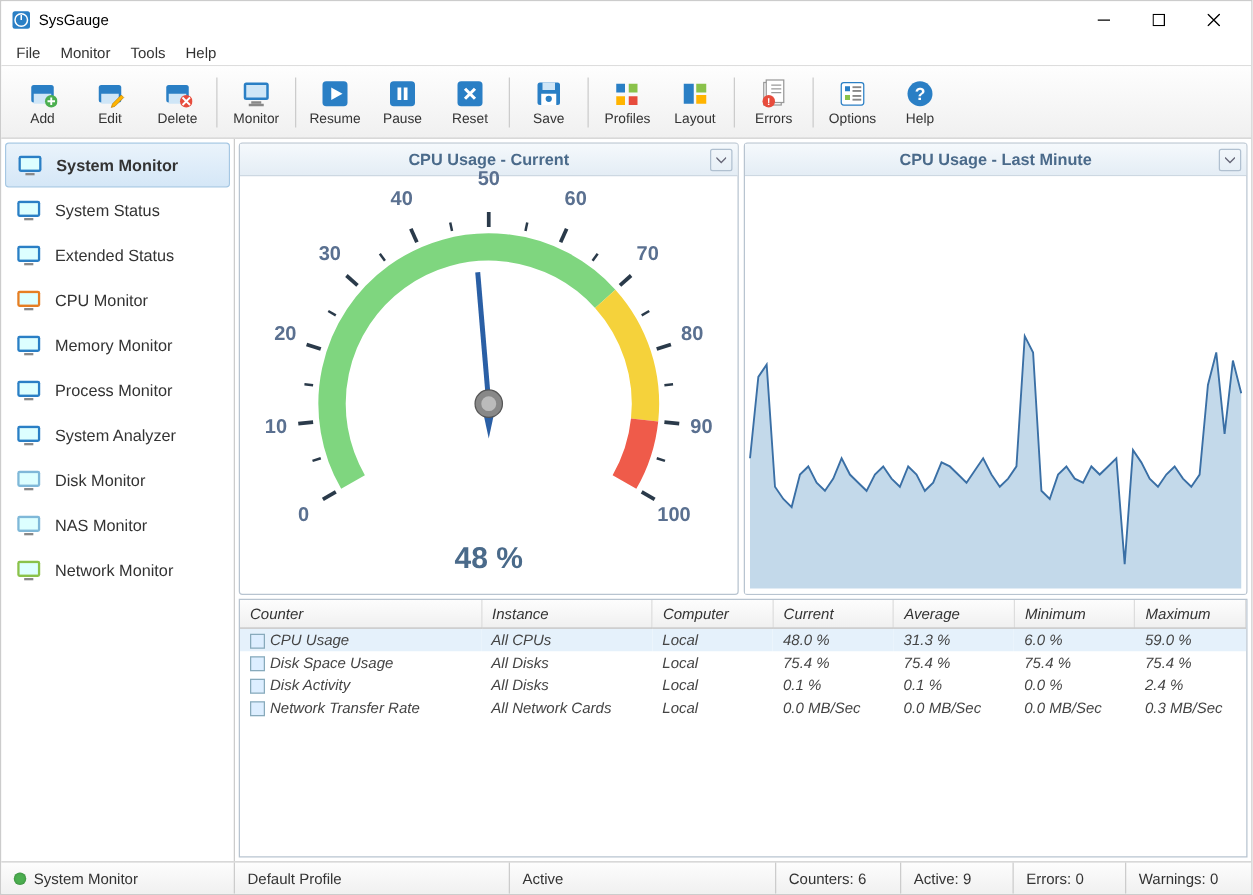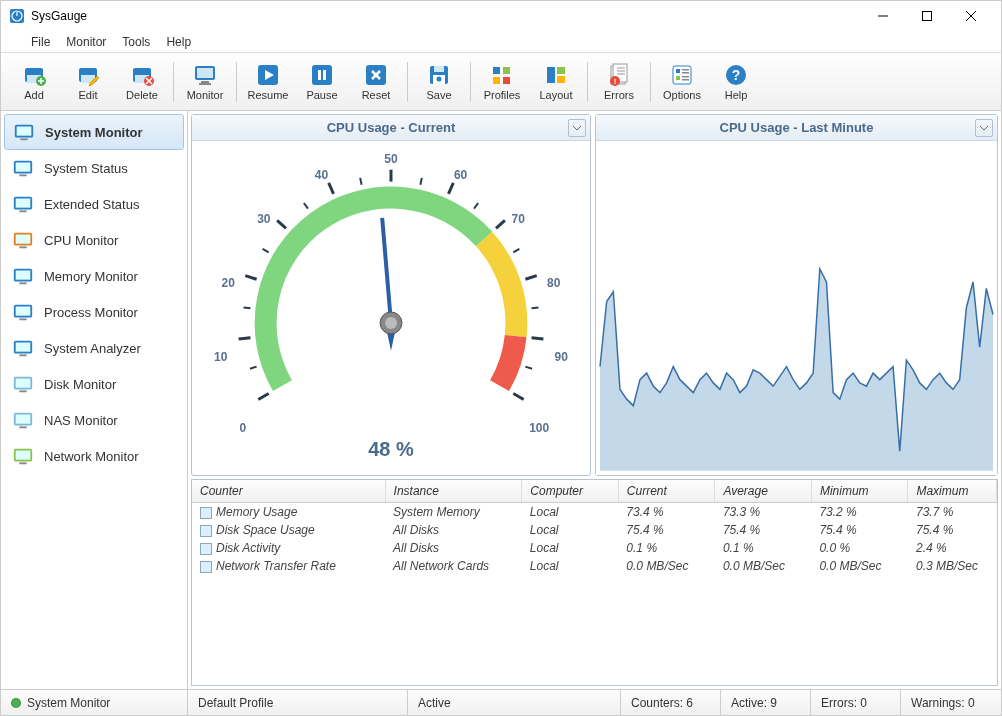--- a/index.html
+++ b/index.html
@@ -5,21 +5,21 @@
 * { margin: 0; padding: 0; box-sizing: border-box; font-family: "Segoe UI", Tahoma, sans-serif; }
 body { background: #fff; font-size: 12px; color: #333; width: 1002px; height: 716px; display: flex; flex-direction: column; border: 1px solid #ccc; }
 
 
 .titlebar { height: 30px; display: flex; align-items: center; padding: 0 8px; background: #fff; }
 .titlebar .app-icon { width: 16px; height: 16px; margin-right: 6px; }
 .titlebar .title { flex: 1; font-size: 12px; color: #000; }
 .titlebar .win-btn { width: 44px; height: 30px; display: flex; align-items: center; justify-content: center; }
 
 
-.menubar { height: 22px; display: flex; align-items: center; padding: 0 22px; background: #fff; border-bottom: 1px solid #ddd; }
+.menubar { height: 22px; display: flex; align-items: center; padding: 0 4px; background: #fff; border-bottom: 1px solid #ddd; }
 .menubar .menu-item { padding: 2px 8px; cursor: default; }
 
 
 .toolbar { height: 58px; display: flex; align-items: center; padding: 2px 6px; background: linear-gradient(#fefefe, #f0f0f0); border-bottom: 1px solid #ccc; }
 .tool-btn { width: 52px; height: 50px; display: flex; flex-direction: column; align-items: center; justify-content: center; gap: 2px; cursor: default; margin: 0 1px; border: 1px solid transparent; border-radius: 3px; }
 .tool-btn .ticon { width: 24px; height: 24px; }
 .tool-btn .tlabel { font-size: 11px; }
 .tool-sep { width: 1px; height: 40px; background: #ccc; margin: 0 4px; }
 
 
@@ -31,22 +31,22 @@
 
 .content { flex: 1; display: flex; flex-direction: column; padding: 3px; gap: 3px; }
 .panels { display: flex; gap: 4px; height: 362px; }
 .panel { flex: 1; border: 1px solid #b8c4d0; border-radius: 3px; background: #fff; display: flex; flex-direction: column; }
 .panel-title { display: flex; align-items: center; justify-content: center; height: 26px; background: linear-gradient(#f5f9fc, #e4edf5); border-bottom: 1px solid #cdd8e2; font-weight: 600; color: #4a6a8a; position: relative; font-size: 13px; }
 .panel-title .drop { position: absolute; right: 4px; top: 4px; width: 18px; height: 18px; border: 1px solid #b0c0d0; border-radius: 2px; display: flex; align-items: center; justify-content: center; }
 .panel-body { flex: 1; position: relative; }
 
 
 .gauge-wrap { position: absolute; inset: 0; }
-.gauge-value { position: absolute; left: 0; right: 0; bottom: 14px; text-align: center; font-size: 20px; font-weight: 600; color: #4a6a8a; }
-.gauge-tick-label { position: absolute; font-size: 12px; font-weight: 600; color: #5a7090; transform: translate(-50%, -50%); margin-top: 15px; }
+.gauge-value { position: absolute; left: 0; right: 0; bottom: 14px; text-align: center; font-size: 24px; font-weight: 600; color: #4a6a8a; }
+.gauge-tick-label { position: absolute; font-size: 16px; font-weight: 600; color: #5a7090; transform: translate(-50%, -50%); }
 
 
 .chart-svg { width: 100%; height: 100%; }
 
 
 .table-wrap { flex: 1; border: 1px solid #b8c4d0; overflow: hidden; background: #fff; }
 table { width: 100%; border-collapse: collapse; font-size: 12px; font-style: italic; }
 th { text-align: left; padding: 4px 8px; background: linear-gradient(#fdfdfd, #f0f0f0); border-right: 1px solid #ddd; border-bottom: 1px solid #ccc; font-weight: 400; color: #333; }
 td { padding: 2px 8px; border-bottom: 0; color: #444; }
 tr.selected td { background: #e5f1fb; }
@@ -369,28 +369,28 @@
               <th style="width:24%">Counter</th>
               <th style="width:17%">Instance</th>
               <th style="width:12%">Computer</th>
               <th style="width:12%">Current</th>
               <th style="width:12%">Average</th>
               <th style="width:12%">Minimum</th>
               <th style="width:11%">Maximum</th>
             </tr>
           </thead>
           <tbody>
-            <tr class="">
-              <td><span class="row-icon"></span>Memory Usage</td>
-              <td>System Memory</td>
+            <tr class="selected">
+              <td><span class="row-icon"></span>CPU Usage</td>
+              <td>All CPUs</td>
               <td>Local</td>
-              <td>73.4 %</td>
-              <td>73.3 %</td>
-              <td>73.2 %</td>
-              <td>73.7 %</td>
+              <td>48.0 %</td>
+              <td>31.3 %</td>
+              <td>6.0 %</td>
+              <td>59.0 %</td>
             </tr>
             <tr class="">
               <td><span class="row-icon"></span>Disk Space Usage</td>
               <td>All Disks</td>
               <td>Local</td>
               <td>75.4 %</td>
               <td>75.4 %</td>
               <td>75.4 %</td>
               <td>75.4 %</td>
             </tr>

